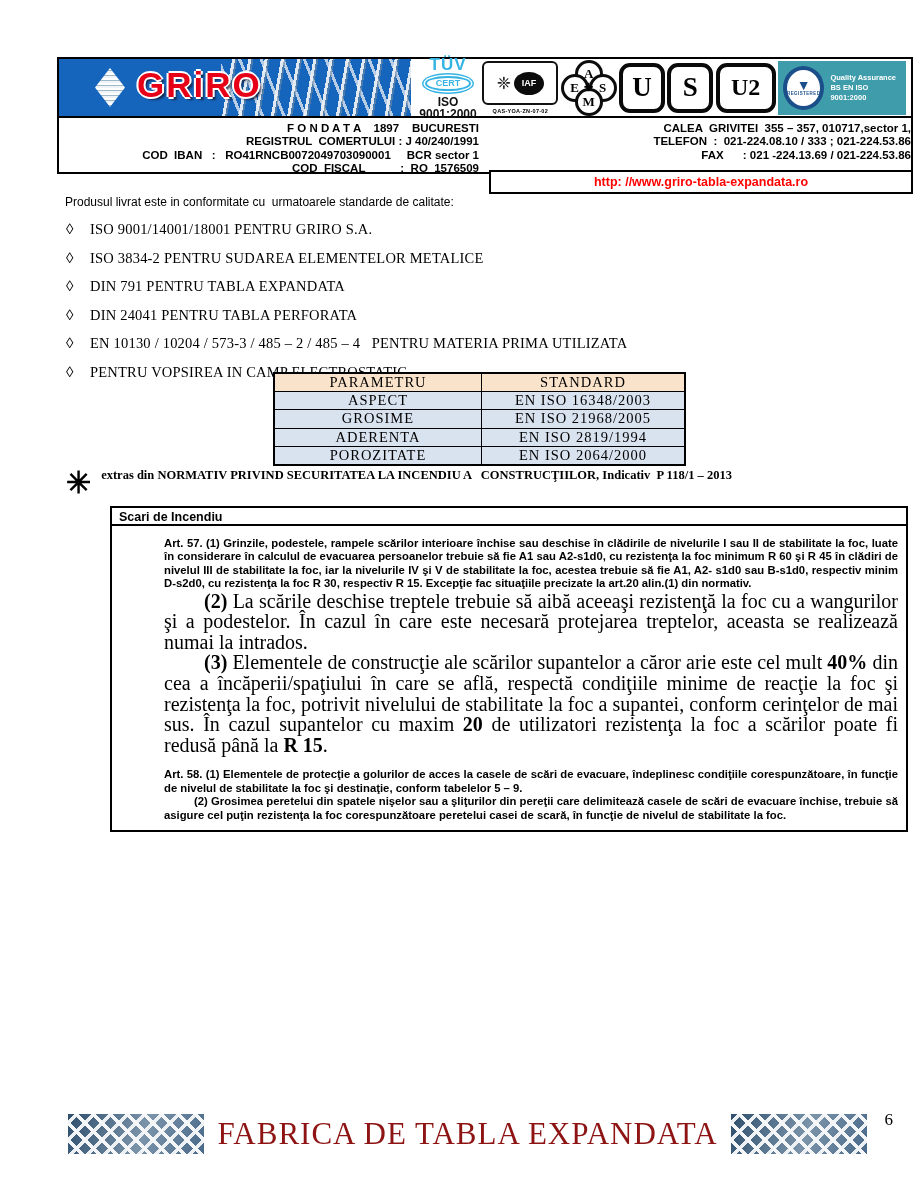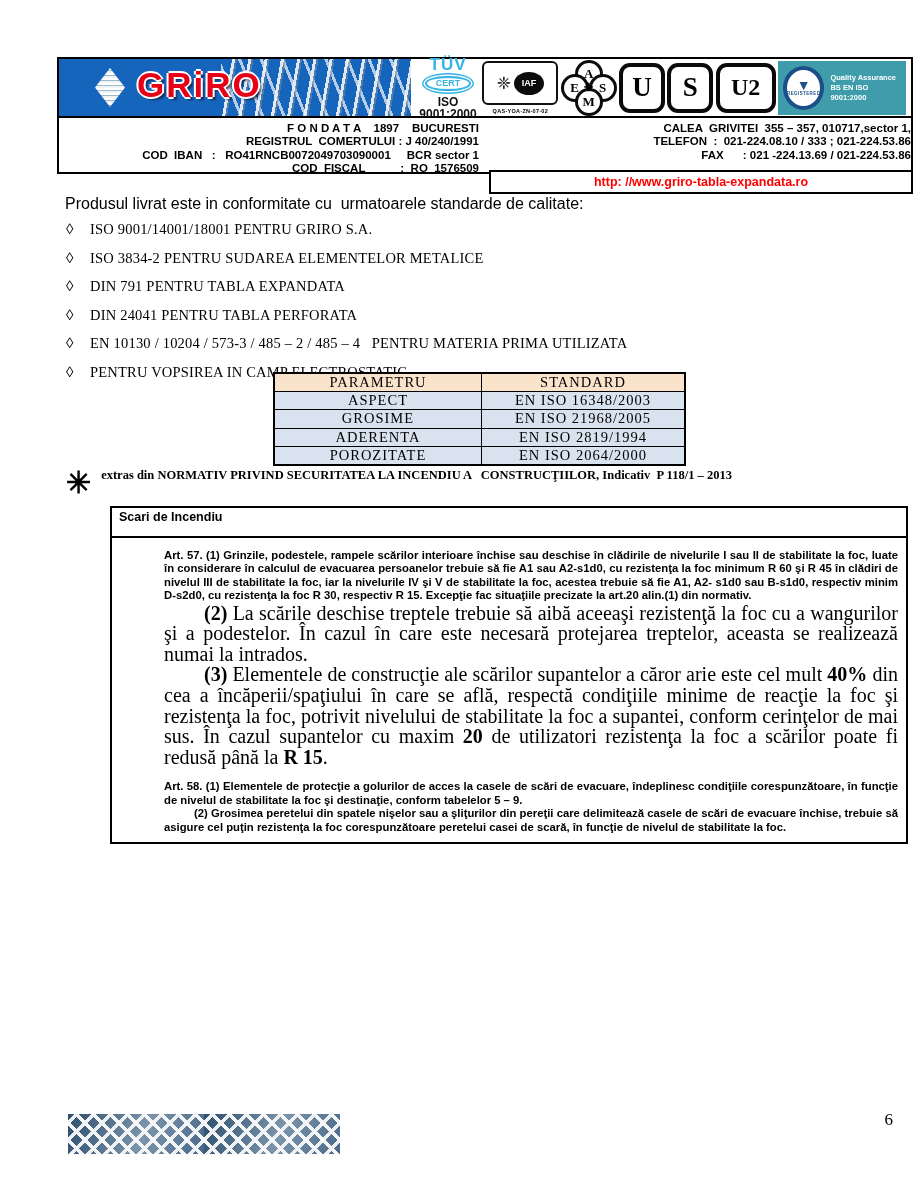--- a/index.html
+++ b/index.html
@@ -58,41 +58,41 @@
   .hi-left{width:412px;flex:0 0 auto;}
   .hi-right{flex:1;}
   .hi-line{white-space:pre-wrap;}
   .email-link{color:#0000cc;text-decoration:underline;cursor:pointer;}
 
   .website-bar{position:absolute;left:489px;top:170px;width:420px;height:20px;border:2px solid #000;background:#fff;
      display:flex;align-items:center;justify-content:center;}
   .website-link{color:#ff0000;font-weight:bold;font-size:12.5px;cursor:pointer;}
 
   
-  .intro{position:absolute;left:65px;top:195px;font-size:16px;white-space:pre-wrap;text-align:right;}
+  .intro{position:absolute;left:65px;top:195px;font-size:12px;white-space:pre-wrap;text-align:right;}
   .bullets{position:absolute;left:66px;top:221px;width:780px;list-style:none;margin:0;padding:0;
      font-family:"Liberation Serif",serif;font-size:14.5px;letter-spacing:.2px;}
   .bullets li{display:flex;margin-bottom:11.6px;}
   .bullet-marker{width:24px;flex:0 0 auto;font-size:15px;}
   .bullet-text{white-space:pre-wrap;}
 
   table.standards{position:absolute;left:273px;top:372px;border-collapse:collapse;
      font-family:"Liberation Serif",serif;font-size:14.5px;letter-spacing:1px;border:2px solid #000;}
   table.standards th,table.standards td{border:1px solid #000;text-align:center;padding:0;height:17.2px;font-weight:normal;}
   table.standards th{background:#fae3cb;width:206px;}
   table.standards td{background:#d9e2ef;}
   table.standards td:first-child{width:206px;}
   table.standards td:last-child,table.standards th:last-child{width:202px;}
 
   .note{position:absolute;left:66px;top:468px;display:flex;align-items:flex-start;font-family:"Liberation Serif",serif;}
   .note-asterisk{font-size:30px;font-weight:bold;line-height:1;}
   .note-text{margin:0 0 0 10px;font-size:12.5px;font-weight:bold;white-space:pre-wrap;}
 
   .fire-box{position:absolute;left:110px;top:506px;width:794px;border:2px solid #000;background:#fff;}
-  .fb-title{font-size:12.5px;font-weight:bold;padding:2px 7px 12px;border-bottom:2px solid #000;}
+  .fb-title{font-size:12.5px;font-weight:bold;padding:2px 7px 0;border-bottom:2px solid #000;}
   .fb-body{padding:11px 8px 8px;margin-left:44px;}
   .art{font-weight:bold;font-size:11.3px;line-height:13.4px;text-align:justify;margin:0;}
   .serif-p{font-family:"Liberation Serif",serif;font-size:20px;line-height:20.6px;text-align:justify;
      text-indent:40px;margin:0;}
   .art58-group{margin-top:13px;}
   .indent2{text-indent:30px;}
 
   
   .footer{position:absolute;left:68px;top:1113px;right:52px;height:41px;display:flex;align-items:center;}
   .mesh-img{width:136px;height:40px;flex:0 0 auto;
@@ -238,17 +238,18 @@
       <p class="serif-p"><b>(3)</b><span> Elementele de construcţie ale scărilor supantelor a căror arie este cel mult </span><b>40%</b><span> din cea      a încăperii/spaţiului în care se află, respectă condiţiile minime de reacţie la foc şi rezistenţa la foc, potrivit nivelului de stabilitate la foc a supantei, conform cerinţelor de mai  sus.  În  cazul  supantelor cu maxim </span><b>20</b><span> de utilizatori rezistenţa la foc a scărilor poate fi redusă până la </span><b>R  15</b><span>.</span></p>
       <div class="art58-group">
         <p class="art">Art. 58. (1) Elementele de protecţie a golurilor de acces la casele de scări  de  evacuare,  îndeplinesc condiţiile corespunzătoare, în funcţie de nivelul de stabilitate la foc şi destinaţie, conform tabelelor 5 – 9.</p>
         <p class="art indent2">(2) Grosimea peretelui din spatele nişelor sau a şliţurilor din pereţii care delimitează casele de scări de evacuare închise, trebuie să asigure cel puţin rezistenţa la  foc  corespunzătoare  peretelui casei de scară, în funcţie de nivelul de stabilitate la foc.</p>
       </div>
     </div>
   </div>
 
   <div class="footer">
     <div class="mesh-img"></div>
+    <div class="footer-title">FABRICA DE TABLA EXPANDATA</div>
     <div class="mesh-img"></div>
   </div>
   <div class="page-num">6</div>
 
 </div>
 
 </body></html>

